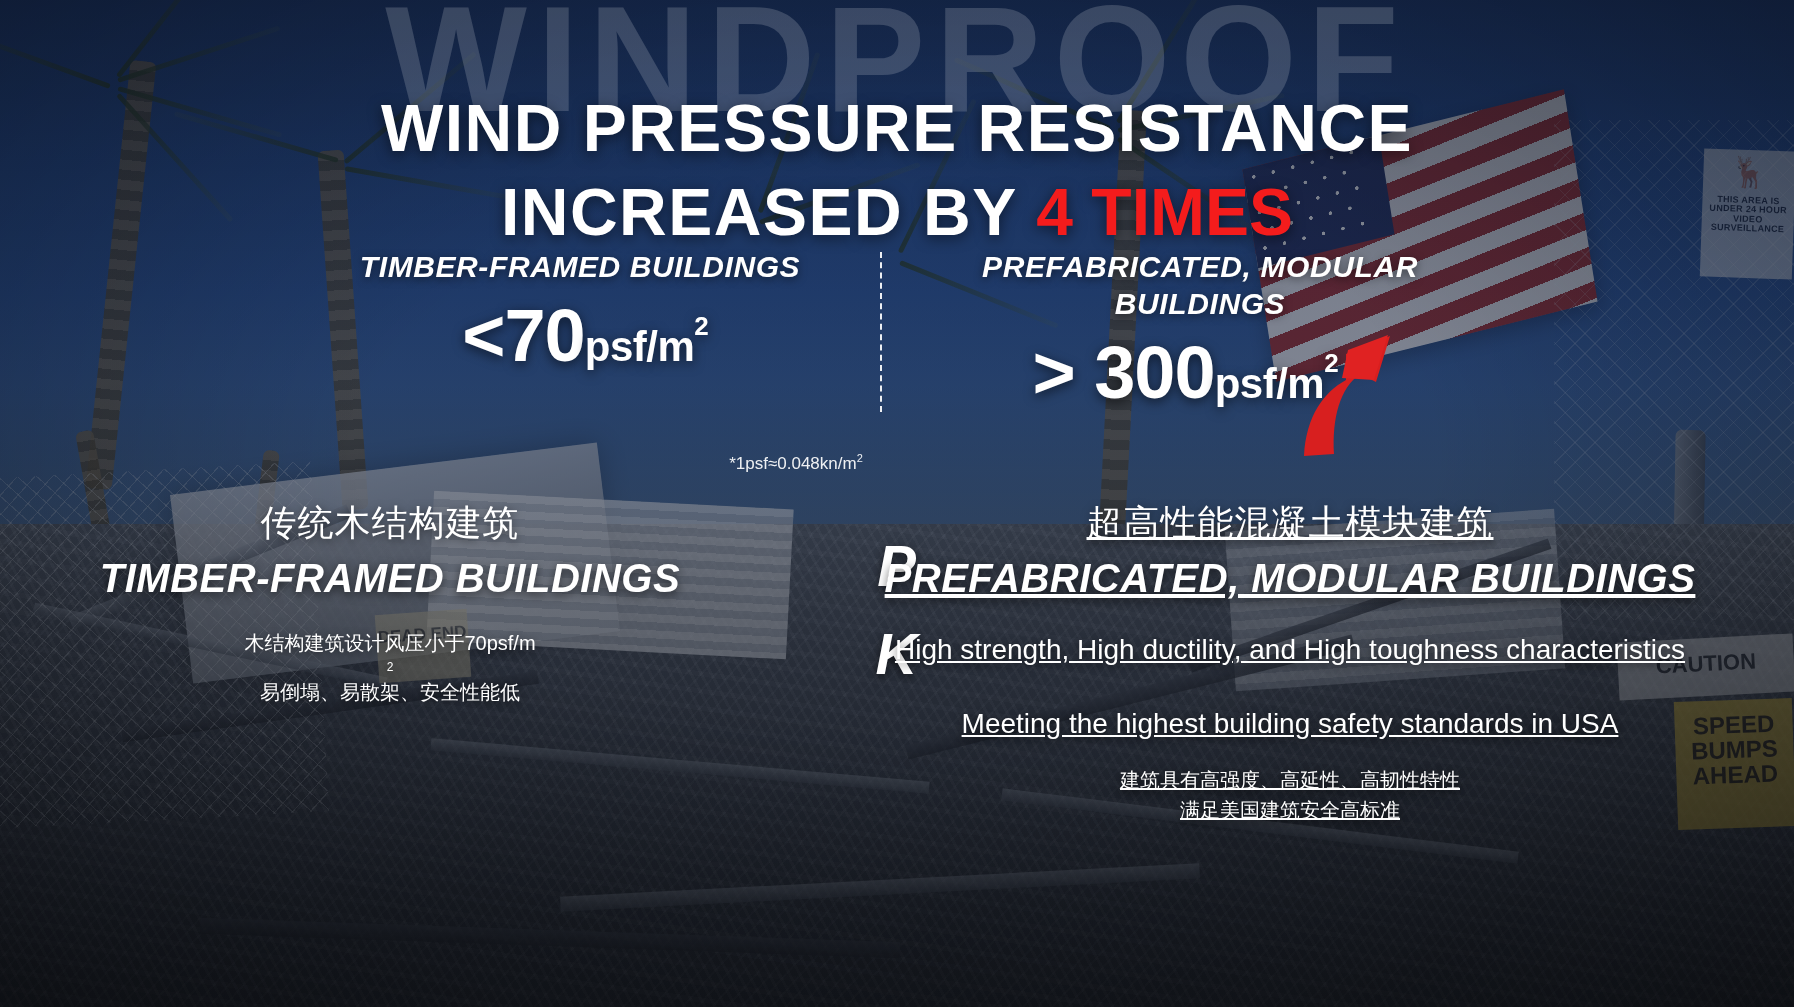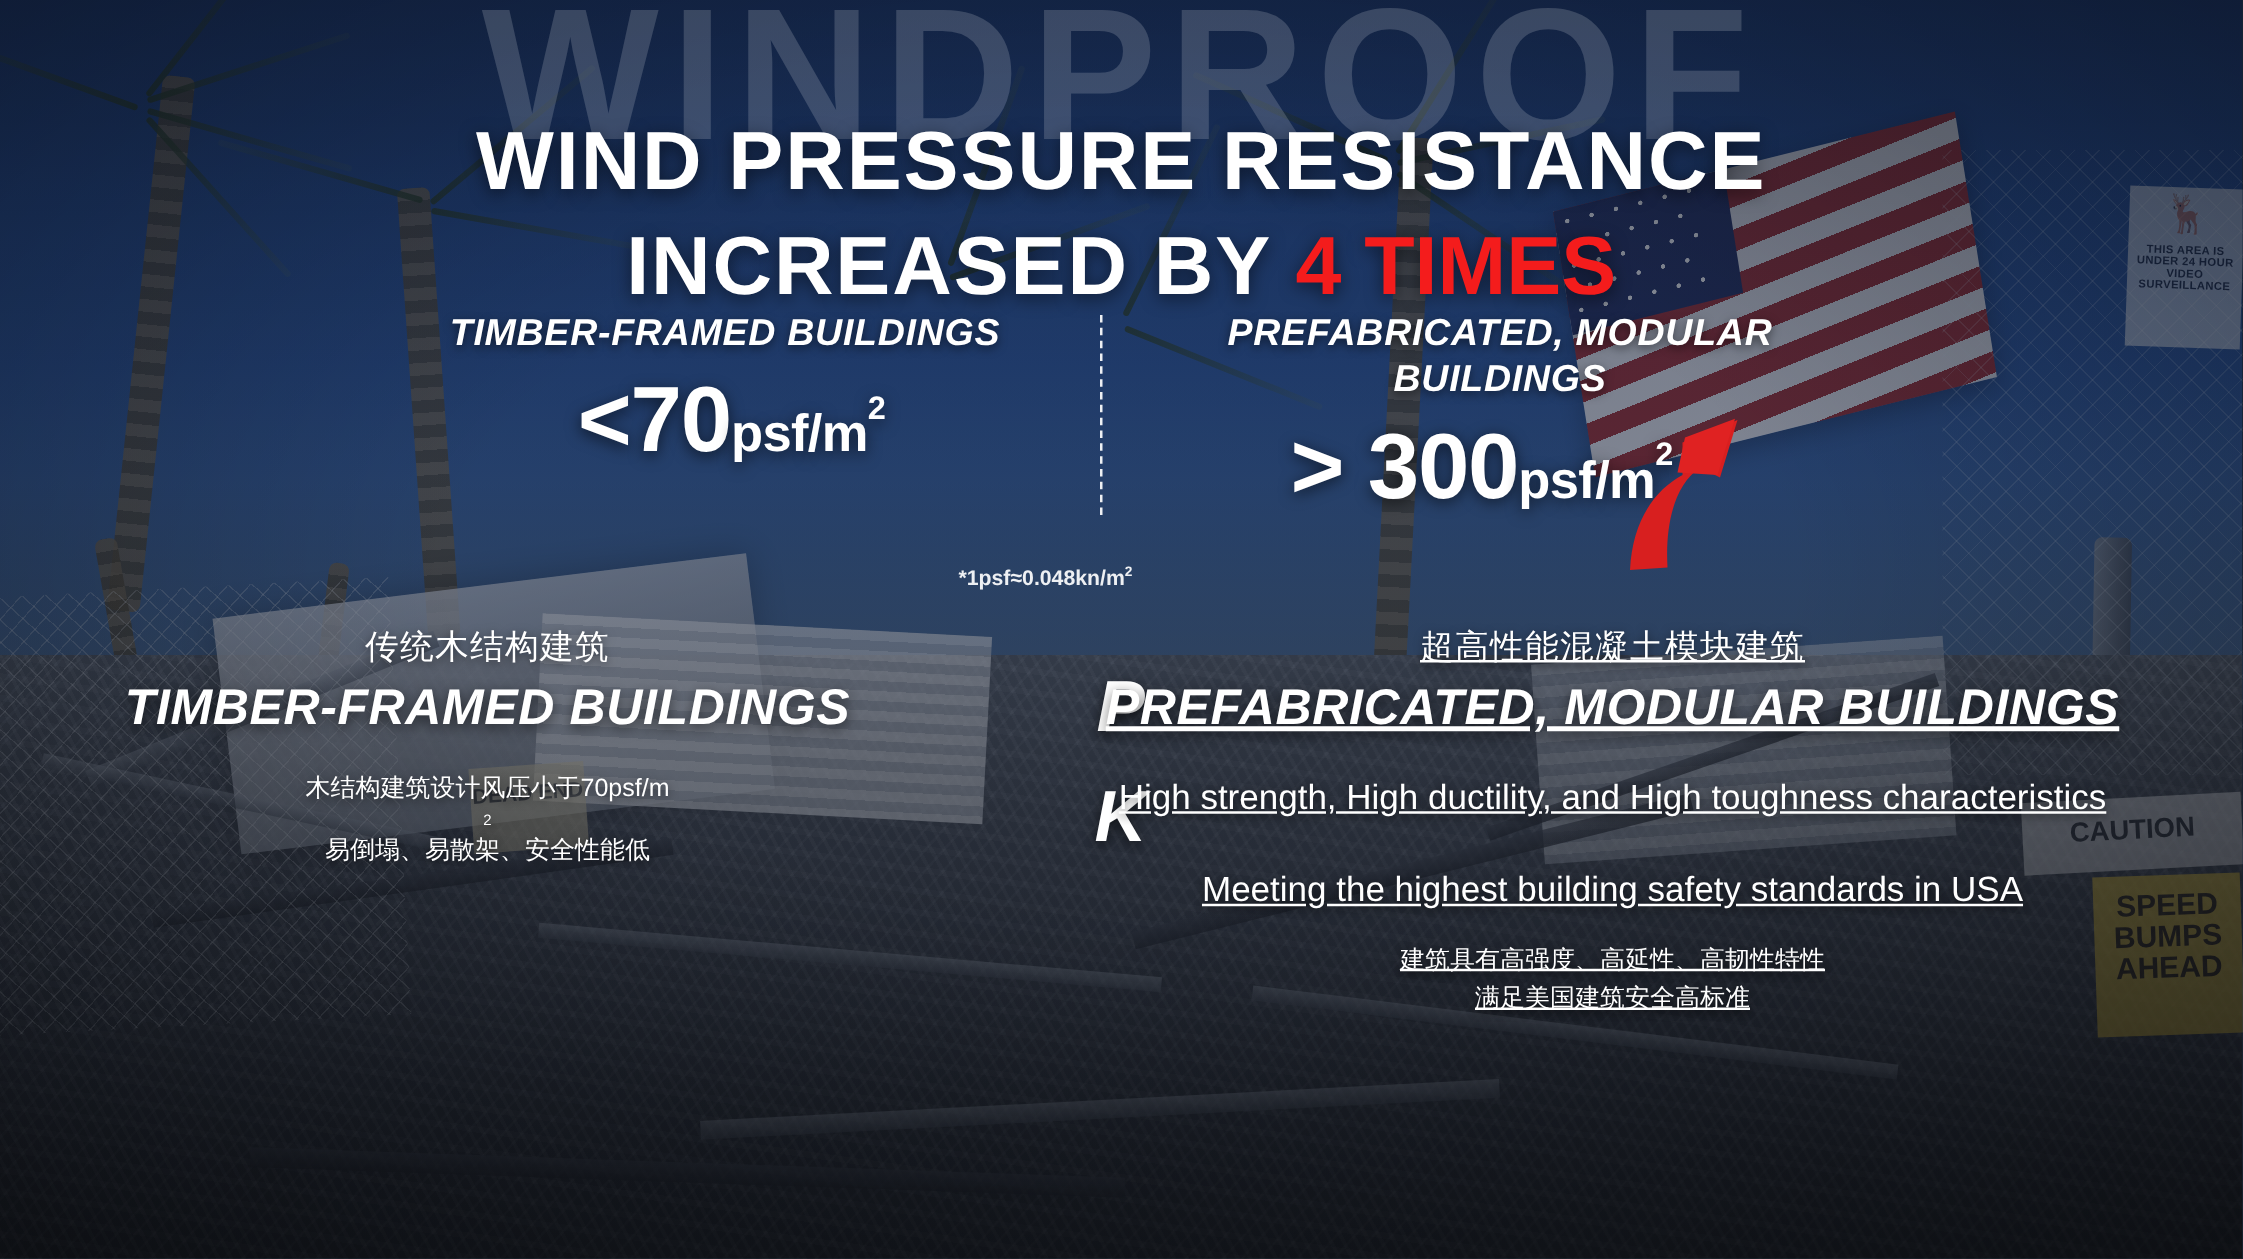--- a/index.html
+++ b/index.html
@@ -205,22 +205,22 @@
     letter-spacing:-1px;text-shadow:0 3px 12px rgba(0,0,0,.6);
     white-space:nowrap;
   }
   .col-value .unit{font-size:42px;letter-spacing:-.5px;}
   .col-value .sup{font-size:26px;vertical-align:super;}
   .col-left .col-value{padding-left:10px;}
   .col-right .col-value{padding-right:30px;}
 
   .footnote{
     position:absolute;left:686px;top:452px;width:220px;
-    color:rgba(255,255,255,.92);font-size:17px;font-weight:700;
-    text-align:right;white-space:nowrap;
+    color:rgba(255,255,255,.92);font-size:17px;font-weight:400;
+    text-align:center;white-space:nowrap;
   }
   .footnote .sup{font-size:11px;vertical-align:super;}
 
   
   .arrow{position:absolute;left:1290px;top:330px;width:120px;height:130px;}
 
   
   .lower{position:absolute;left:0;right:0;top:500px;}
   .pk{
     position:absolute;left:0;right:0;top:22px;
@@ -229,21 +229,21 @@
     text-shadow:0 3px 10px rgba(0,0,0,.6);
     pointer-events:none;
   }
   .pk span{display:block;}
 
   .side{position:absolute;top:0;text-align:center;color:#fff;}
   .side-left{left:10px;width:760px;}
   .side-right{left:880px;width:820px;text-decoration:underline;}
 
   .cn-title{
-    font-size:27px;font-weight:500;letter-spacing:1px;
+    font-size:36px;font-weight:500;letter-spacing:1px;
     text-shadow:0 2px 8px rgba(0,0,0,.55);line-height:1.3;
   }
   .en-title{
     margin-top:8px;font-size:40px;font-weight:800;font-style:italic;
     letter-spacing:.5px;line-height:1.18;
     text-shadow:0 3px 10px rgba(0,0,0,.6);
   }
   .body-text{
     margin-top:42px;font-size:28px;font-weight:400;line-height:1.32;
     text-shadow:0 2px 8px rgba(0,0,0,.6);

